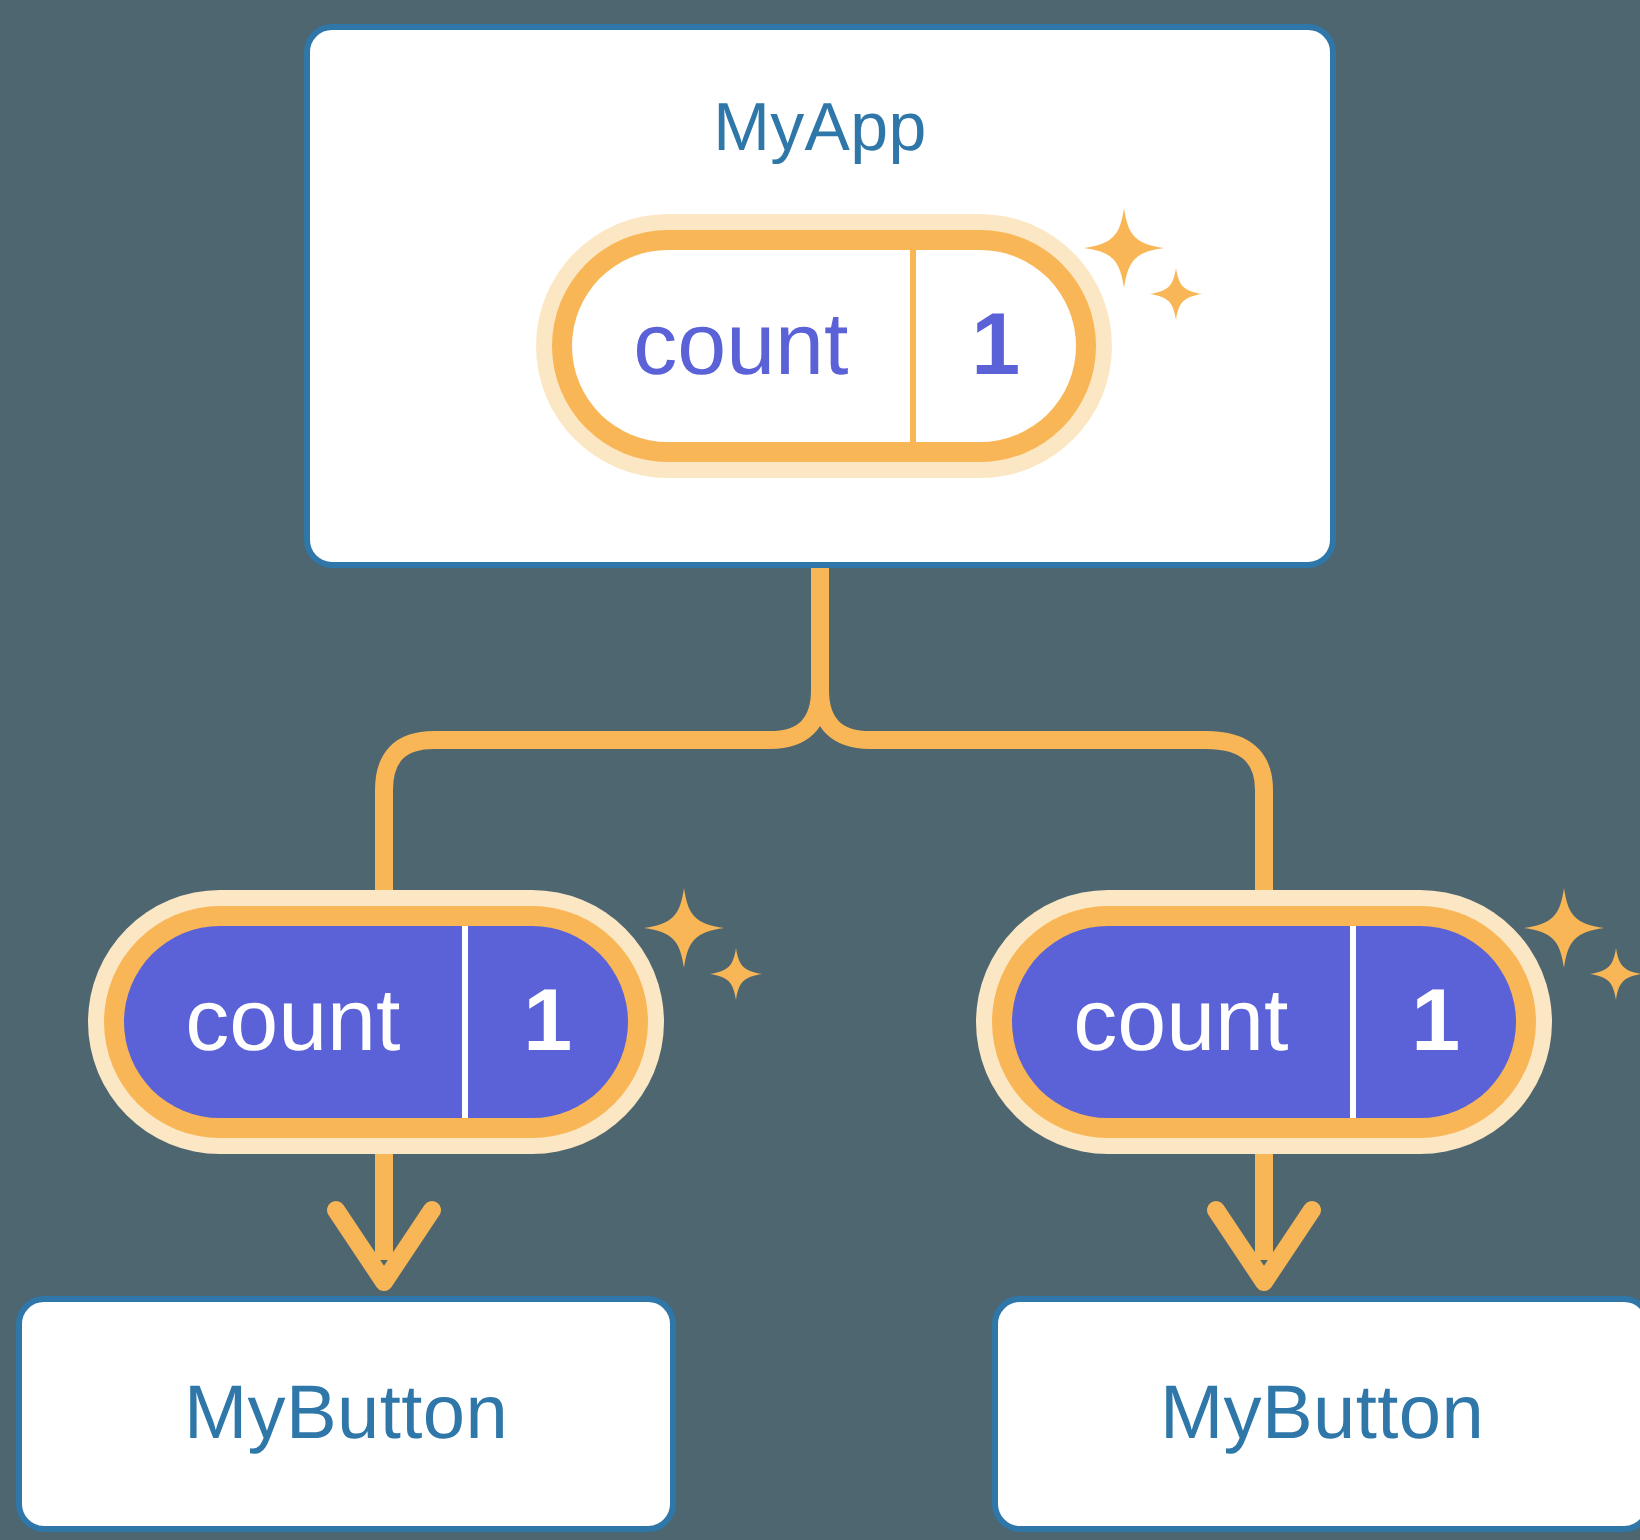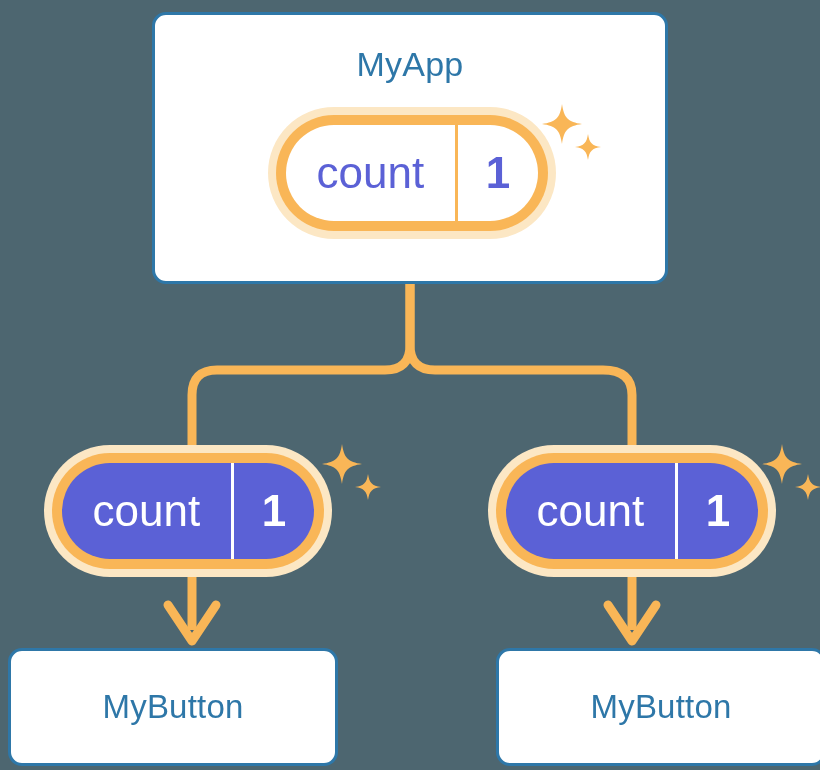--- a/index.html
+++ b/index.html
@@ -66,21 +66,21 @@
   .button-card {
     top: 648px;
     width: 330px;
     height: 118px;
     display: flex;
     align-items: center;
     justify-content: center;
   }
   #button-card-left  { left: 8px; }
   #button-card-right { left: 496px; }
-  .button-card .card-title { font-size: 33px; }
+  .button-card .card-title { font-size: 38px; }
 
   
   .pill-wrap {
     position: absolute;
     z-index: 3;
   }
 
   
   .pill-halo {
     position: absolute;

